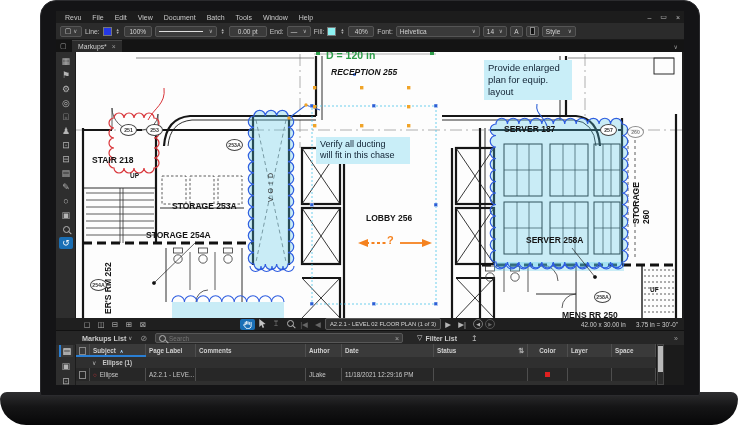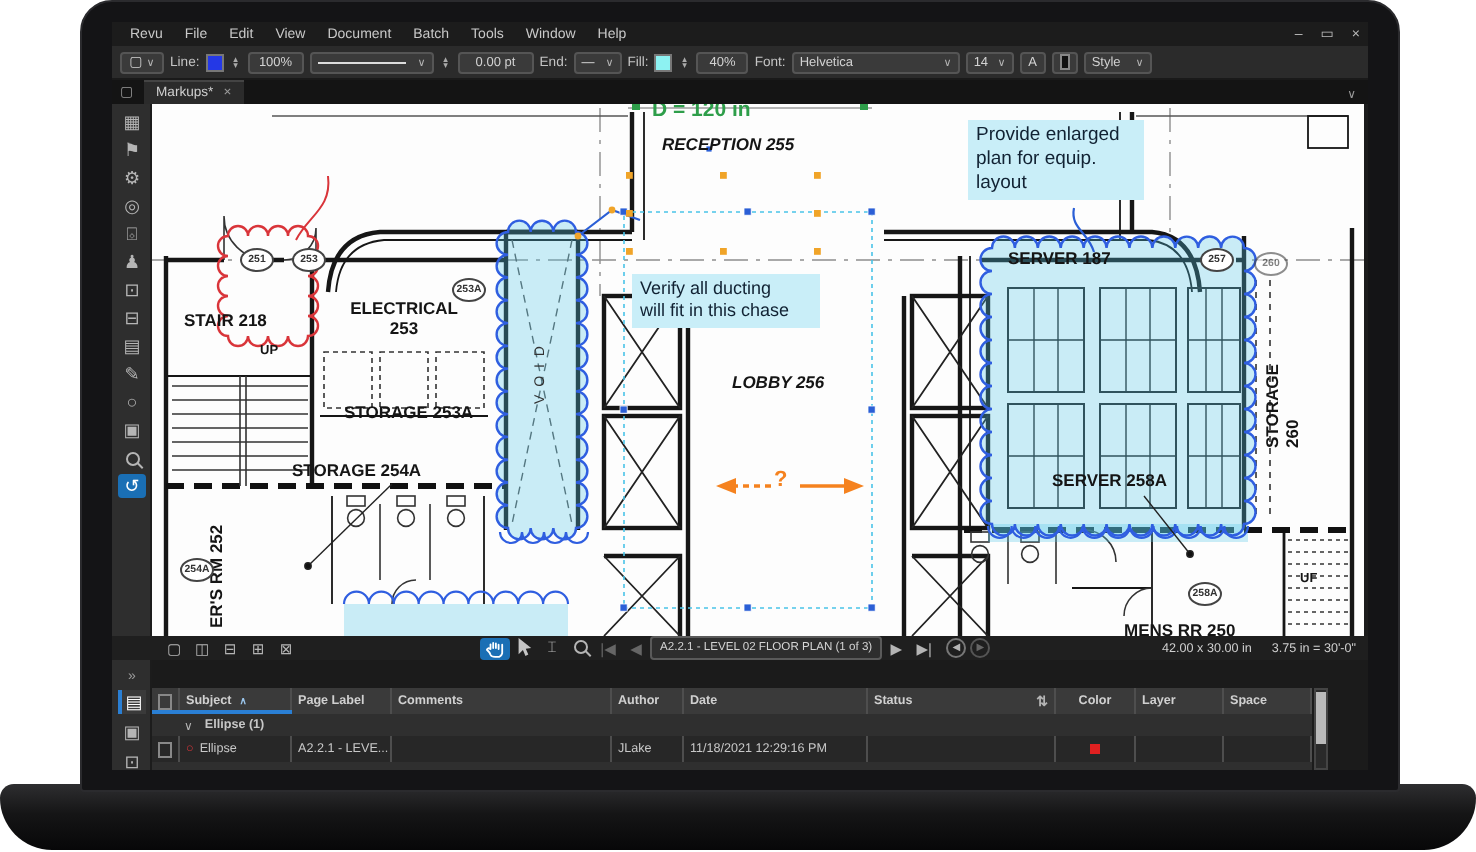--- a/index.html
+++ b/index.html
@@ -335,25 +335,23 @@
       
       <div class="plbl" style="left:250px;top:-3px;font-size:10.5px;color:#2e9e4a;">D = 120 in</div>
       <div class="plbl" style="left:255px;top:16px;font-style:italic;">RECEPTION  255</div>
       <div class="note" style="left:240px;top:37px;width:86px;margin-top:48px;">Verify all ducting
 will fit in this chase</div>
       <div class="note" style="left:408px;top:8px;width:80px;font-size:9.5px;">Provide enlarged
 plan for equip.
 layout</div>
       <div class="plbl" style="left:16px;top:104px;">STAIR 218</div>
       <div class="plbl" style="left:54px;top:120px;font-size:6.5px;">UP</div>
-      <div class="plbl" style="left:88px;top:98px;width:76px;text-align:center;">ELECTRICAL
-253</div>
       <div class="plbl" style="left:96px;top:150px;">STORAGE 253A</div>
       <div class="plbl" style="left:70px;top:179px;">STORAGE 254A</div>
-      <div class="plbl" style="left:290px;top:135px;font-style:italic;">LOBBY  256</div>
+      <div class="plbl" style="left:290px;top:162px;">LOBBY  256</div>
       <div class="plbl" style="left:428px;top:73px;">SERVER  187</div>
       <div class="plbl" style="left:450px;top:184px;">SERVER 258A</div>
       <div class="plbl vlbl" style="left:556px;top:172px;">STORAGE  260</div>
       <div class="plbl vlbl" style="left:28px;top:262px;">ER'S RM 252</div>
       <div class="plbl vlbl" style="left:191px;top:150px;font-size:7px;font-weight:400;color:#333;letter-spacing:1px;">V O I D</div>
       <div class="plbl" style="left:458px;top:259px;padding-left:28px;">MENS RR  250</div>
       <div class="plbl" style="left:574px;top:234px;font-size:6.5px;">UF</div>
       <div class="plbl" style="left:311px;top:182px;font-size:11px;color:#f5821f;">?</div>
       <div class="bubble" style="left:44px;top:72px;">251</div>
       <div class="bubble" style="left:70px;top:72px;">253</div>
@@ -386,20 +384,34 @@
       <span class="nico" style="color:#666;">◀</span>
       <span class="pagebox">A2.2.1 - LEVEL 02 FLOOR PLAN (1 of 3)</span>
       <span class="nico">▶</span>
       <span class="nico">▶|</span>
       <span class="nico" style="border:1px solid #777;border-radius:50%;width:8px;height:8px;line-height:8px;font-size:5px;margin-left:4px;">◀</span>
       <span class="nico" style="border:1px solid #555;border-radius:50%;width:8px;height:8px;line-height:8px;font-size:5px;color:#666;margin-left:2px;">▶</span>
       <span style="margin-left:auto;font-size:6.3px;color:#cfcfcf;">42.00 x 30.00 in</span>
       <span style="margin:0 6px 0 10px;font-size:6.3px;color:#cfcfcf;">3.75 in = 30'-0"</span>
     </div>
 
+    <div class="abs phead">
+      <span style="margin-left:26px;font-weight:700;font-size:7.2px;">Markups List</span>
+      <span class="caret">∨</span>
+      <span style="margin:0 8px 0 8px;color:#9a9a9a;font-size:8px;">⊘</span>
+      <div class="searchbox">
+        <span class="mag"></span>
+        <input placeholder="Search" style="">
+        <span style="color:#aaa;font-size:7px;">×</span>
+      </div>
+      <span style="margin-left:14px;font-size:7px;color:#cfcfcf;">▽</span>
+      <span style="margin-left:3px;font-size:7px;font-weight:700;">Filter List</span>
+      <span style="margin-left:14px;font-size:8px;color:#b5b5b5;">↥</span>
+      <span style="margin-left:auto;margin-right:6px;font-size:7px;color:#9a9a9a;">»</span>
+    </div>
 
     <div class="abs thead">
       <span class="c cb">
           <span class="checkbox"></span>
         </span>
       <span class="c subj">
           <span>Subject</span>
           <span style="margin-left:4px;font-size:5px;color:#9ac4ea;">∧</span>
         </span>
       <span class="c plab">Page Label</span>

